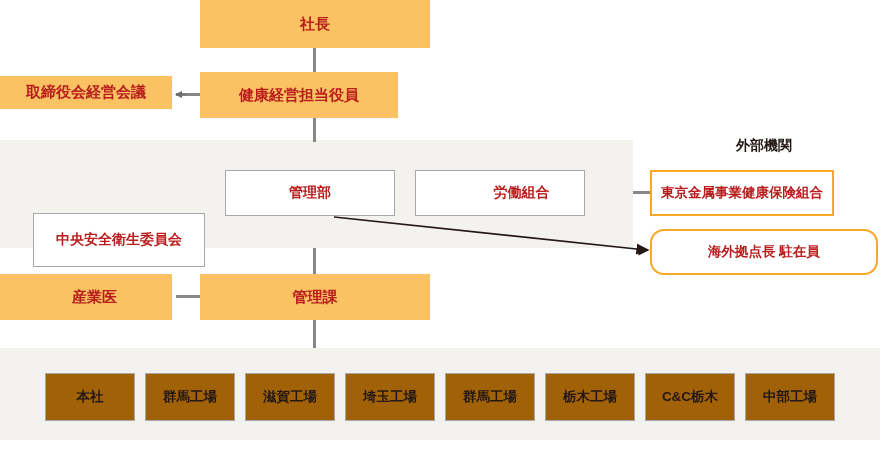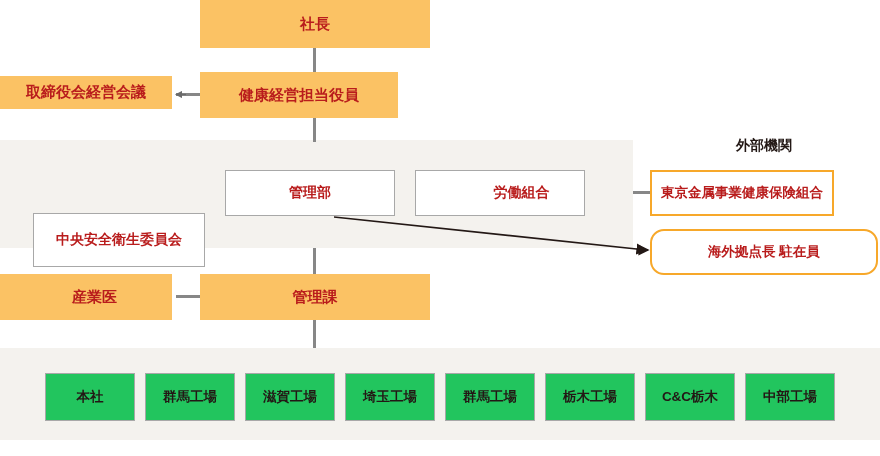--- a/index.html
+++ b/index.html
@@ -113,21 +113,21 @@
     top: 373px;
     width: 790px;
     height: 48px;
     display: flex;
     justify-content: space-between;
   }
   .site-box {
     width: 90px;
     height: 48px;
     box-sizing: border-box;
-    background: #22c55e;
+    background: #a16207;
     border: 1.5px solid #a8a8a8;
     display: flex;
     align-items: center;
     justify-content: center;
     font-size: 13.5px;
     font-weight: 700;
     color: #231815;
   }
 </style>
 </head>

